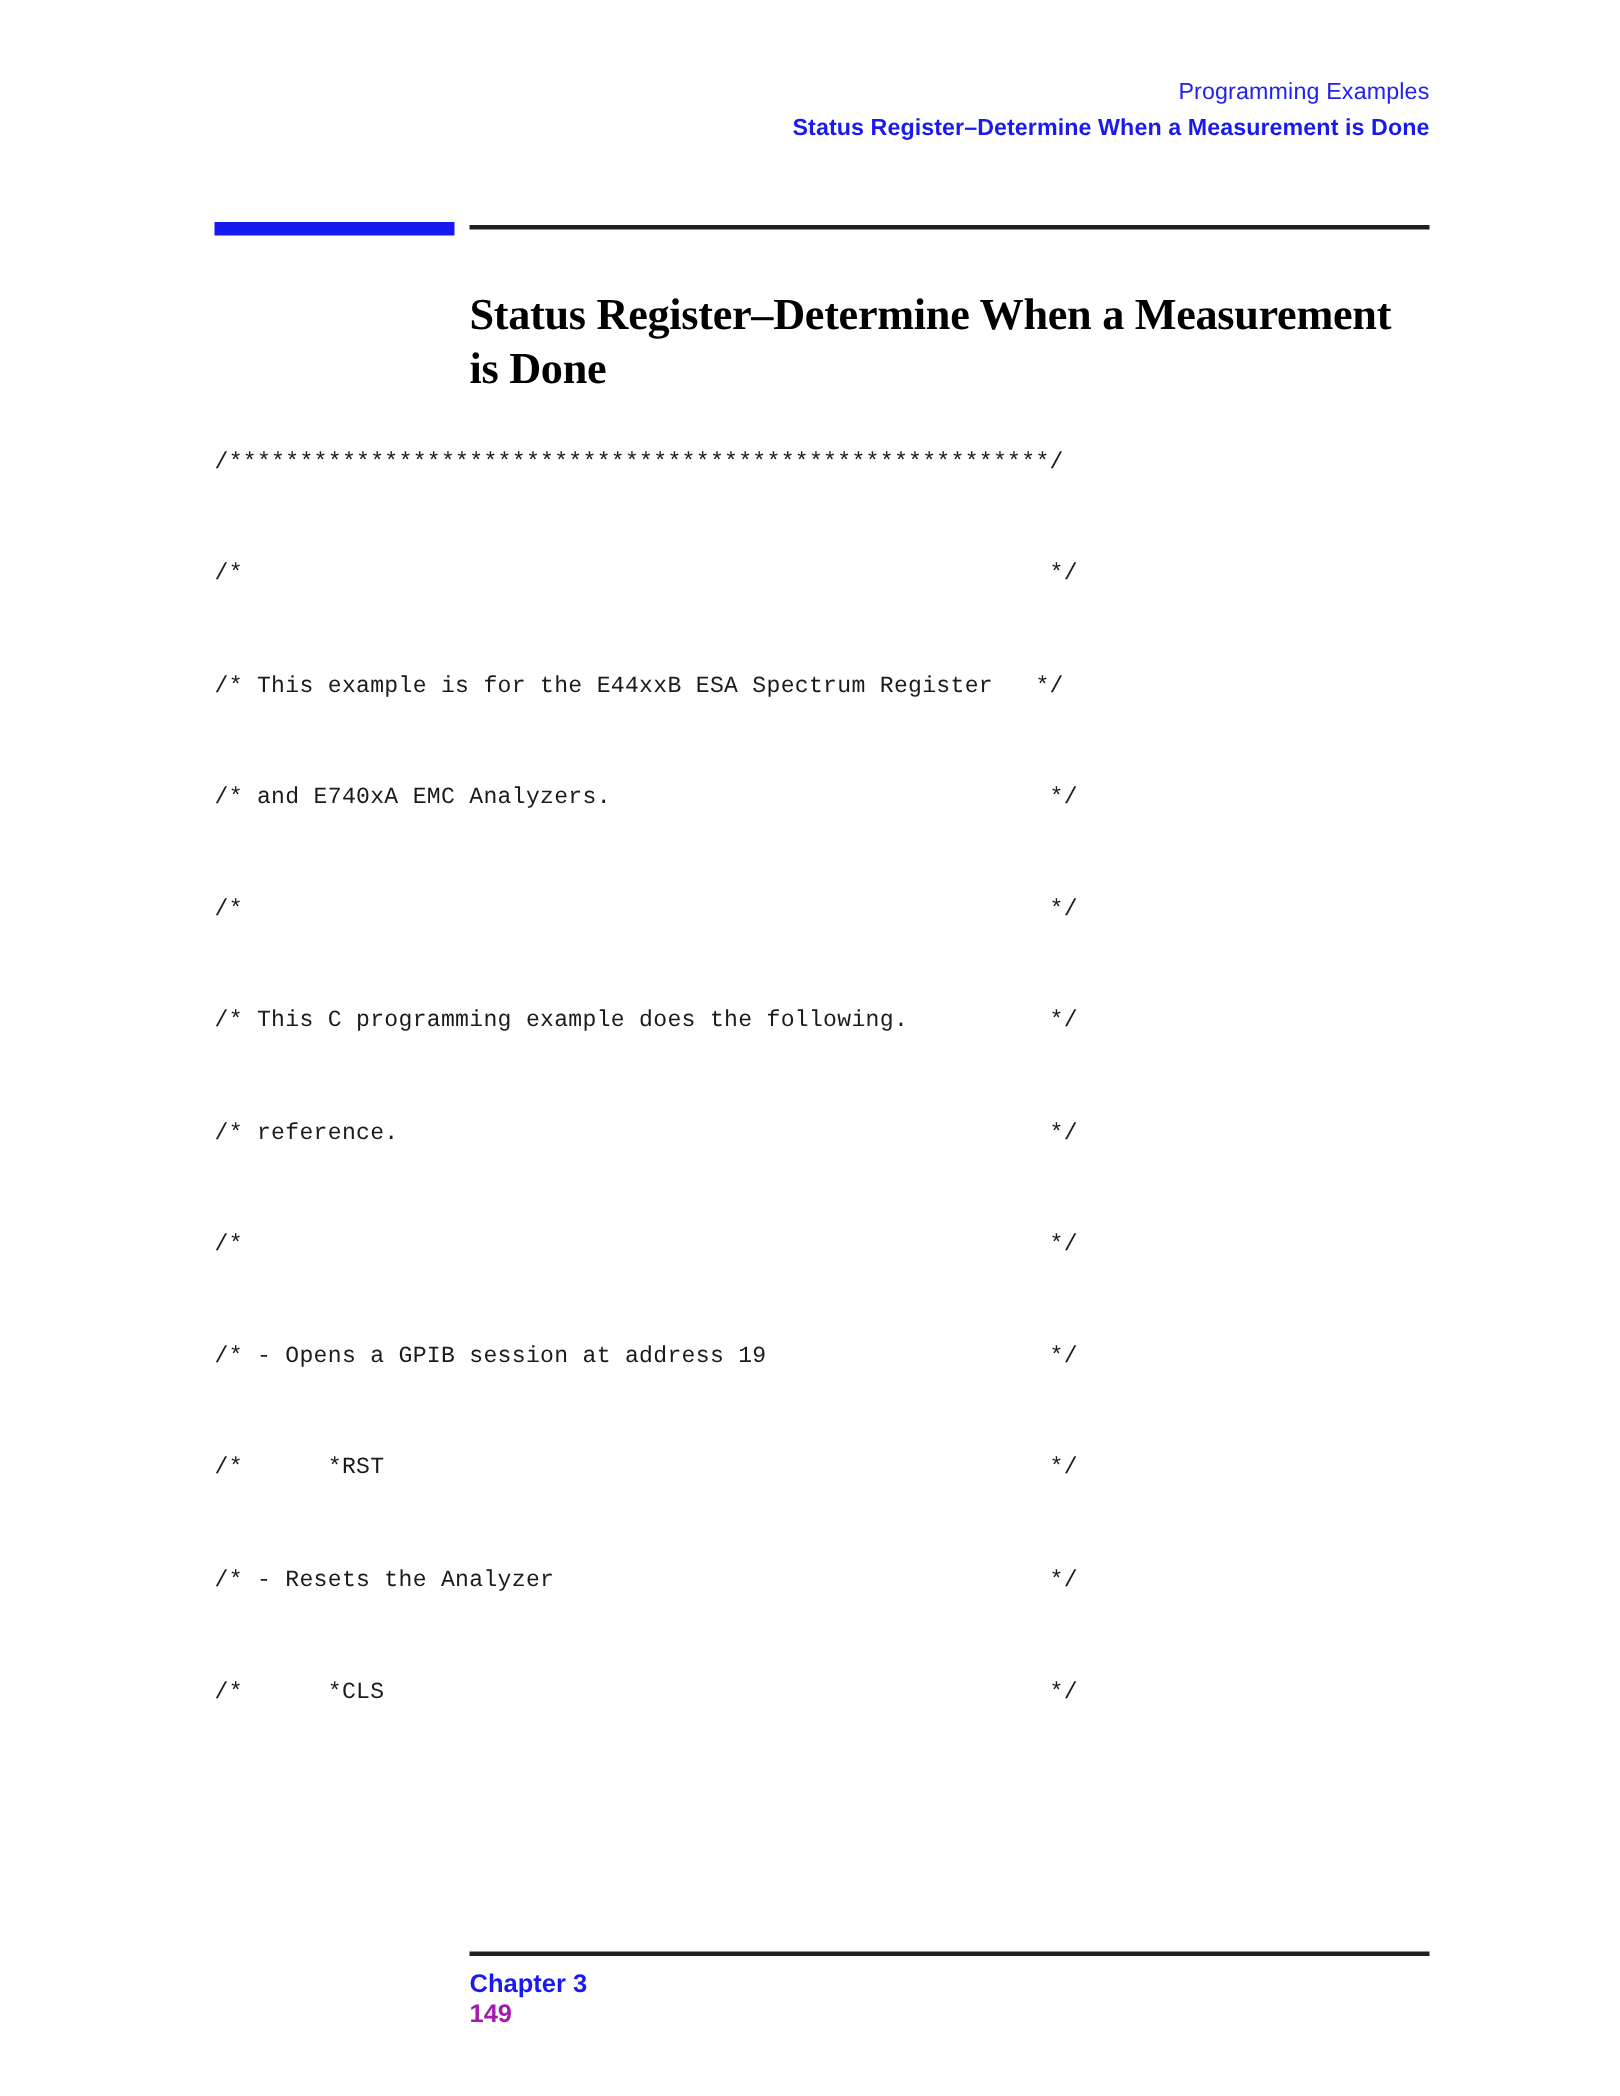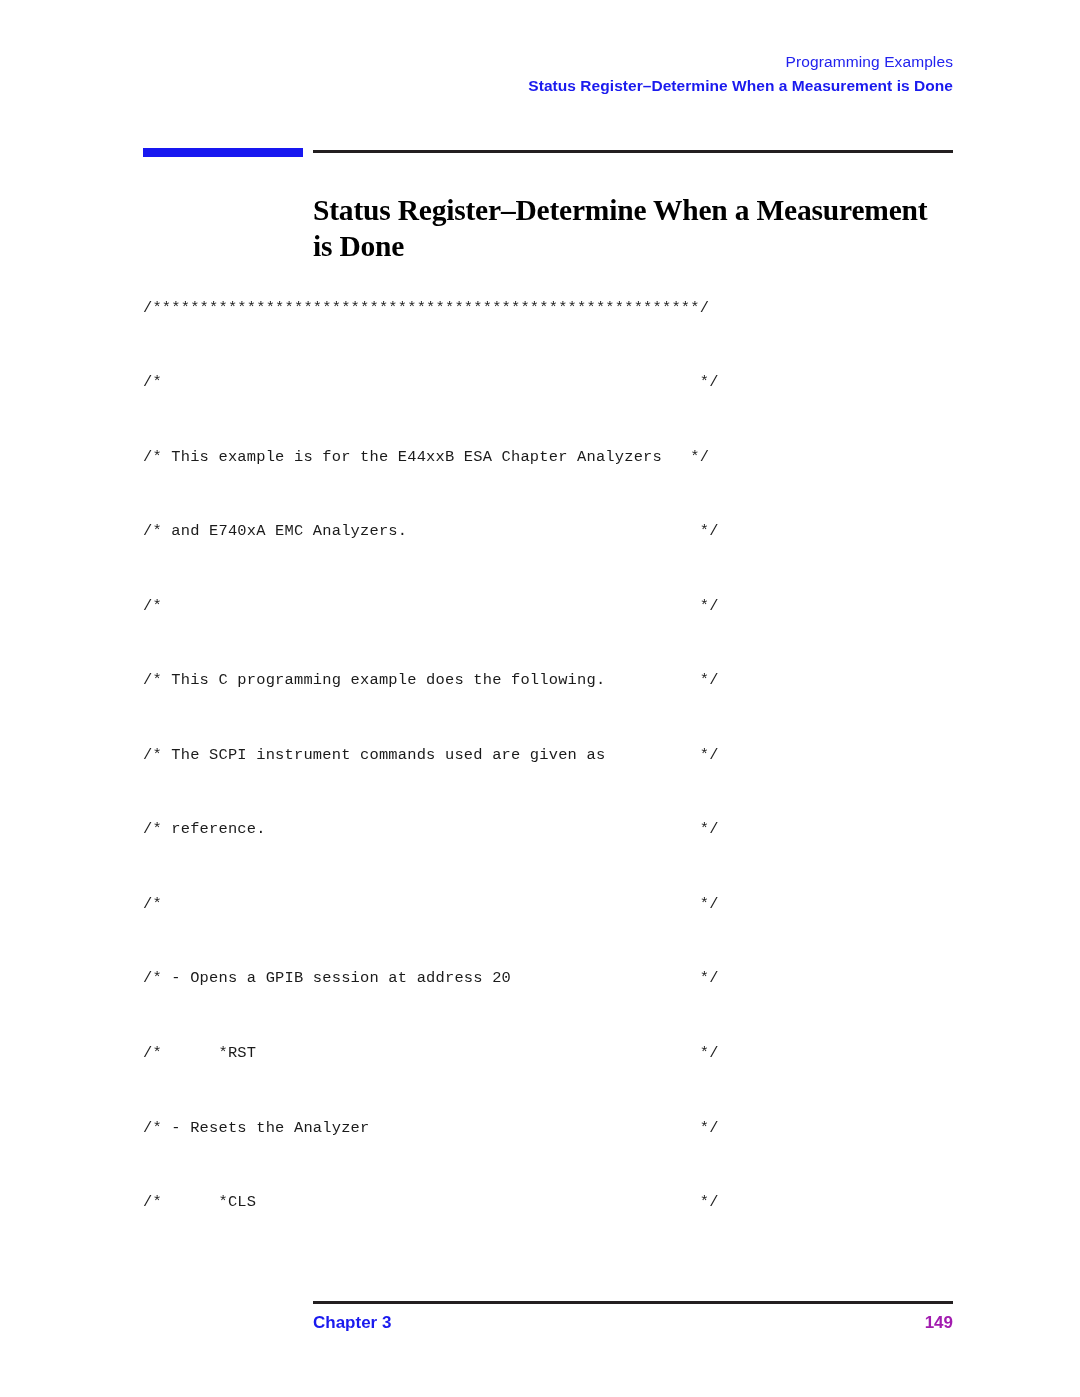--- a/index.html
+++ b/index.html
@@ -116,20 +116,21 @@
     background: #231f20;
   }
   .page-footer {
     position: absolute;
     left: 313px;
     top: 1313px;
     width: 640px;
     display: flex;
     justify-content: space-between;
     align-items: baseline;
+    flex-direction: column;
   }
   .footer-chapter {
     font-family: "Liberation Sans", sans-serif;
     font-size: 17px;
     font-weight: bold;
     color: #1a1aee;
   }
   .footer-pageno {
     font-family: "Liberation Sans", sans-serif;
     font-size: 17px;
@@ -150,28 +151,27 @@
   <div class="title-rules">
     <div class="blue-bar"></div>
     <div class="black-rule"></div>
   </div>
 
   <h1 class="doc-title">Status Register–Determine When a Measurement is Done</h1>
 
   <div class="code-block">
     <div class="code-line">/**********************************************************/</div>
     <div class="code-line">/*                                                         */</div>
-    <div class="code-line">/* This example is for the E44xxB ESA Chapter Analyzers   */</div>
+    <div class="code-line">/* This example is for the E44xxB ESA Spectrum Register   */</div>
     <div class="code-line">/* and E740xA EMC Analyzers.                               */</div>
     <div class="code-line">/*                                                         */</div>
     <div class="code-line">/* This C programming example does the following.          */</div>
-    <div class="code-line">/* The SCPI instrument commands used are given as          */</div>
     <div class="code-line">/* reference.                                              */</div>
     <div class="code-line">/*                                                         */</div>
-    <div class="code-line">/* - Opens a GPIB session at address 20                    */</div>
+    <div class="code-line">/* - Opens a GPIB session at address 19                    */</div>
     <div class="code-line">/*      *RST                                               */</div>
     <div class="code-line">/* - Resets the Analyzer                                   */</div>
     <div class="code-line">/*      *CLS                                               */</div>
     
     
     
     
     
     
     

